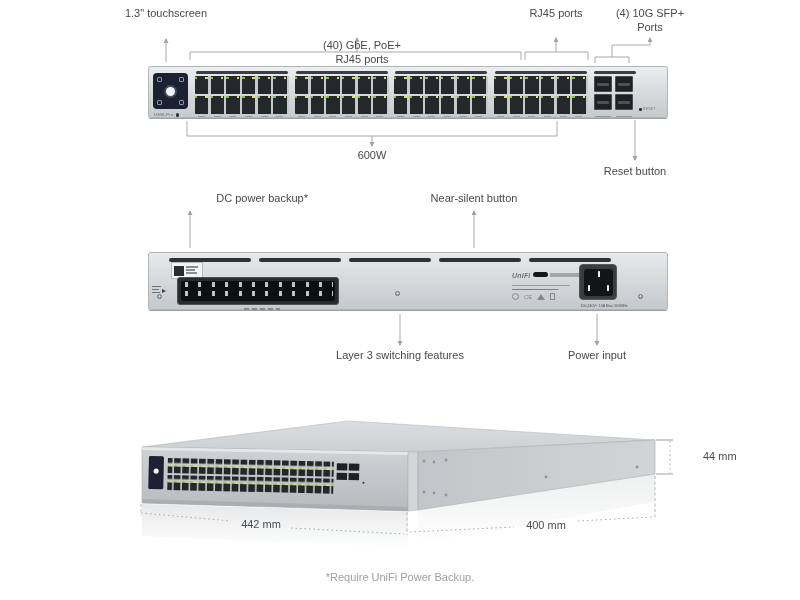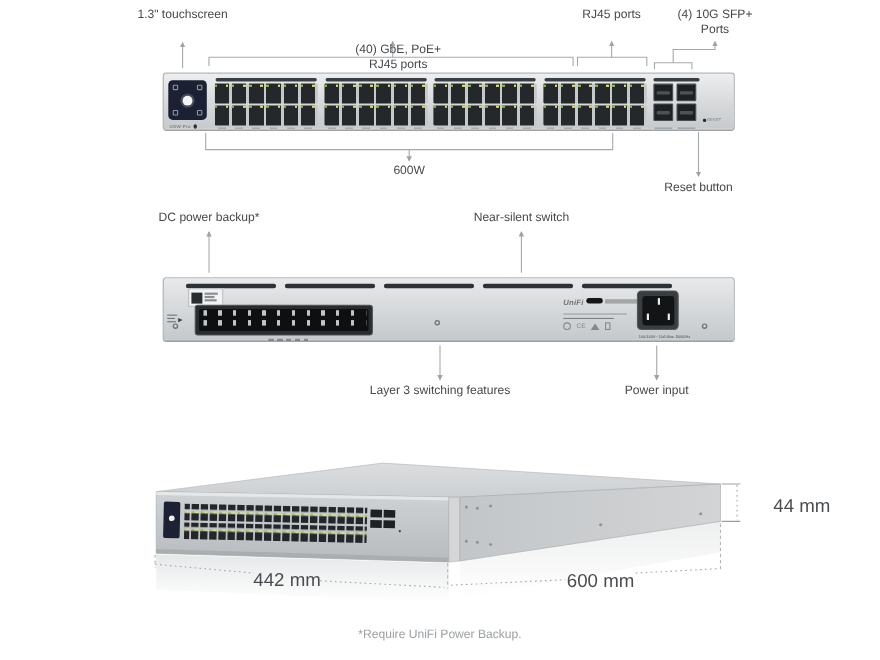--- a/index.html
+++ b/index.html
@@ -1,20 +1,20 @@
 <!DOCTYPE html>
 <html><head>
 <meta charset="utf-8">
 <style>
   html,body{margin:0;padding:0;background:#fff;}
   #canvas{position:relative;width:800px;height:600px;background:#ffffff;overflow:hidden;
           font-family:"Liberation Sans",sans-serif;-webkit-font-smoothing:antialiased;}
   .abs{position:absolute;}
   .callout{position:absolute;font-size:11px;line-height:13.5px;color:#46494c;text-align:center;white-space:nowrap;}
-  .dimlab{position:absolute;font-size:17px;color:#4a4d50;text-align:center;white-space:nowrap;}
+  .dimlab{position:absolute;font-size:11px;color:#4a4d50;text-align:center;white-space:nowrap;}
   .footnote{position:absolute;left:0;top:571px;width:800px;text-align:center;font-size:11px;color:#9ba0a4;}
 
   
   #front-device{position:absolute;left:148px;top:66px;width:520px;height:52px;box-sizing:border-box;
     background:linear-gradient(#eceeef,#d6d8da 55%,#c7cacc);border:1px solid #b2b5b8;border-radius:3px;
     box-shadow:0 1px 0 #9ea1a4;}
   .screen{position:absolute;left:4px;top:6px;width:35px;height:36px;background:#1b2133;border-radius:4px;}
   .scr-dot{position:absolute;left:13px;top:13.5px;width:9px;height:9px;border-radius:50%;background:#f2f4f6;
     box-shadow:0 0 0 2px rgba(255,255,255,.18);}
   .scr-ic{position:absolute;width:3px;height:3px;border:1px solid #8d93ad;border-radius:1px;}
@@ -256,22 +256,22 @@
       <div class="cage" style="left:21px;top:9px;"></div>
       <div class="cage" style="left:0;top:27px;"></div>
       <div class="cage" style="left:21px;top:27px;"></div>
       <div class="sfp-lab" style="left:1px;"></div>
       <div class="sfp-lab" style="left:22px;"></div>
     </div>
     <div class="reset-dot"></div>
     <div class="reset-txt">RESET</div>
   </div>
 
-  <div class="callout" style="left:90px;top:192px;width:200px;">DC power backup*</div>
-  <div class="callout" style="left:374px;top:192px;width:200px;">Near-silent switch</div>
+  <div class="callout" style="left:108px;top:192px;width:200px;text-align:right;">DC power backup*</div>
+  <div class="callout" style="left:374px;top:192px;width:200px;">Near-silent button</div>
   <div class="callout" style="left:300px;top:349px;width:200px;">Layer 3 switching features</div>
   <div class="callout" style="left:497px;top:349px;width:200px;">Power input</div>
 
   <div id="rear-device">
     <div class="vent" style="left:20px;"></div>
     <div class="vent" style="left:110px;"></div>
     <div class="vent" style="left:200px;"></div>
     <div class="vent" style="left:290px;"></div>
     <div class="vent" style="left:380px;"></div>
 
@@ -315,18 +315,18 @@
     <div class="iec">
       <div class="iec-inner"></div>
       <div class="iec-pin" style="left:17.5px;top:6px;"></div>
       <div class="iec-pin" style="left:8px;top:20px;"></div>
       <div class="iec-pin" style="left:27px;top:20px;"></div>
     </div>
     <div class="iec-text">100-240V~  10A Max. 50/60Hz</div>
   </div>
 
   <div class="dimlab" style="left:211px;top:518px;width:100px;">442 mm</div>
-  <div class="dimlab" style="left:496px;top:519px;width:100px;">600 mm</div>
+  <div class="dimlab" style="left:496px;top:519px;width:100px;">400 mm</div>
   <div class="dimlab" style="left:703px;top:450px;width:70px;text-align:left;">44 mm</div>
 
   <div class="footnote">*Require UniFi Power Backup.</div>
 
 </div>
 
 </body></html>

